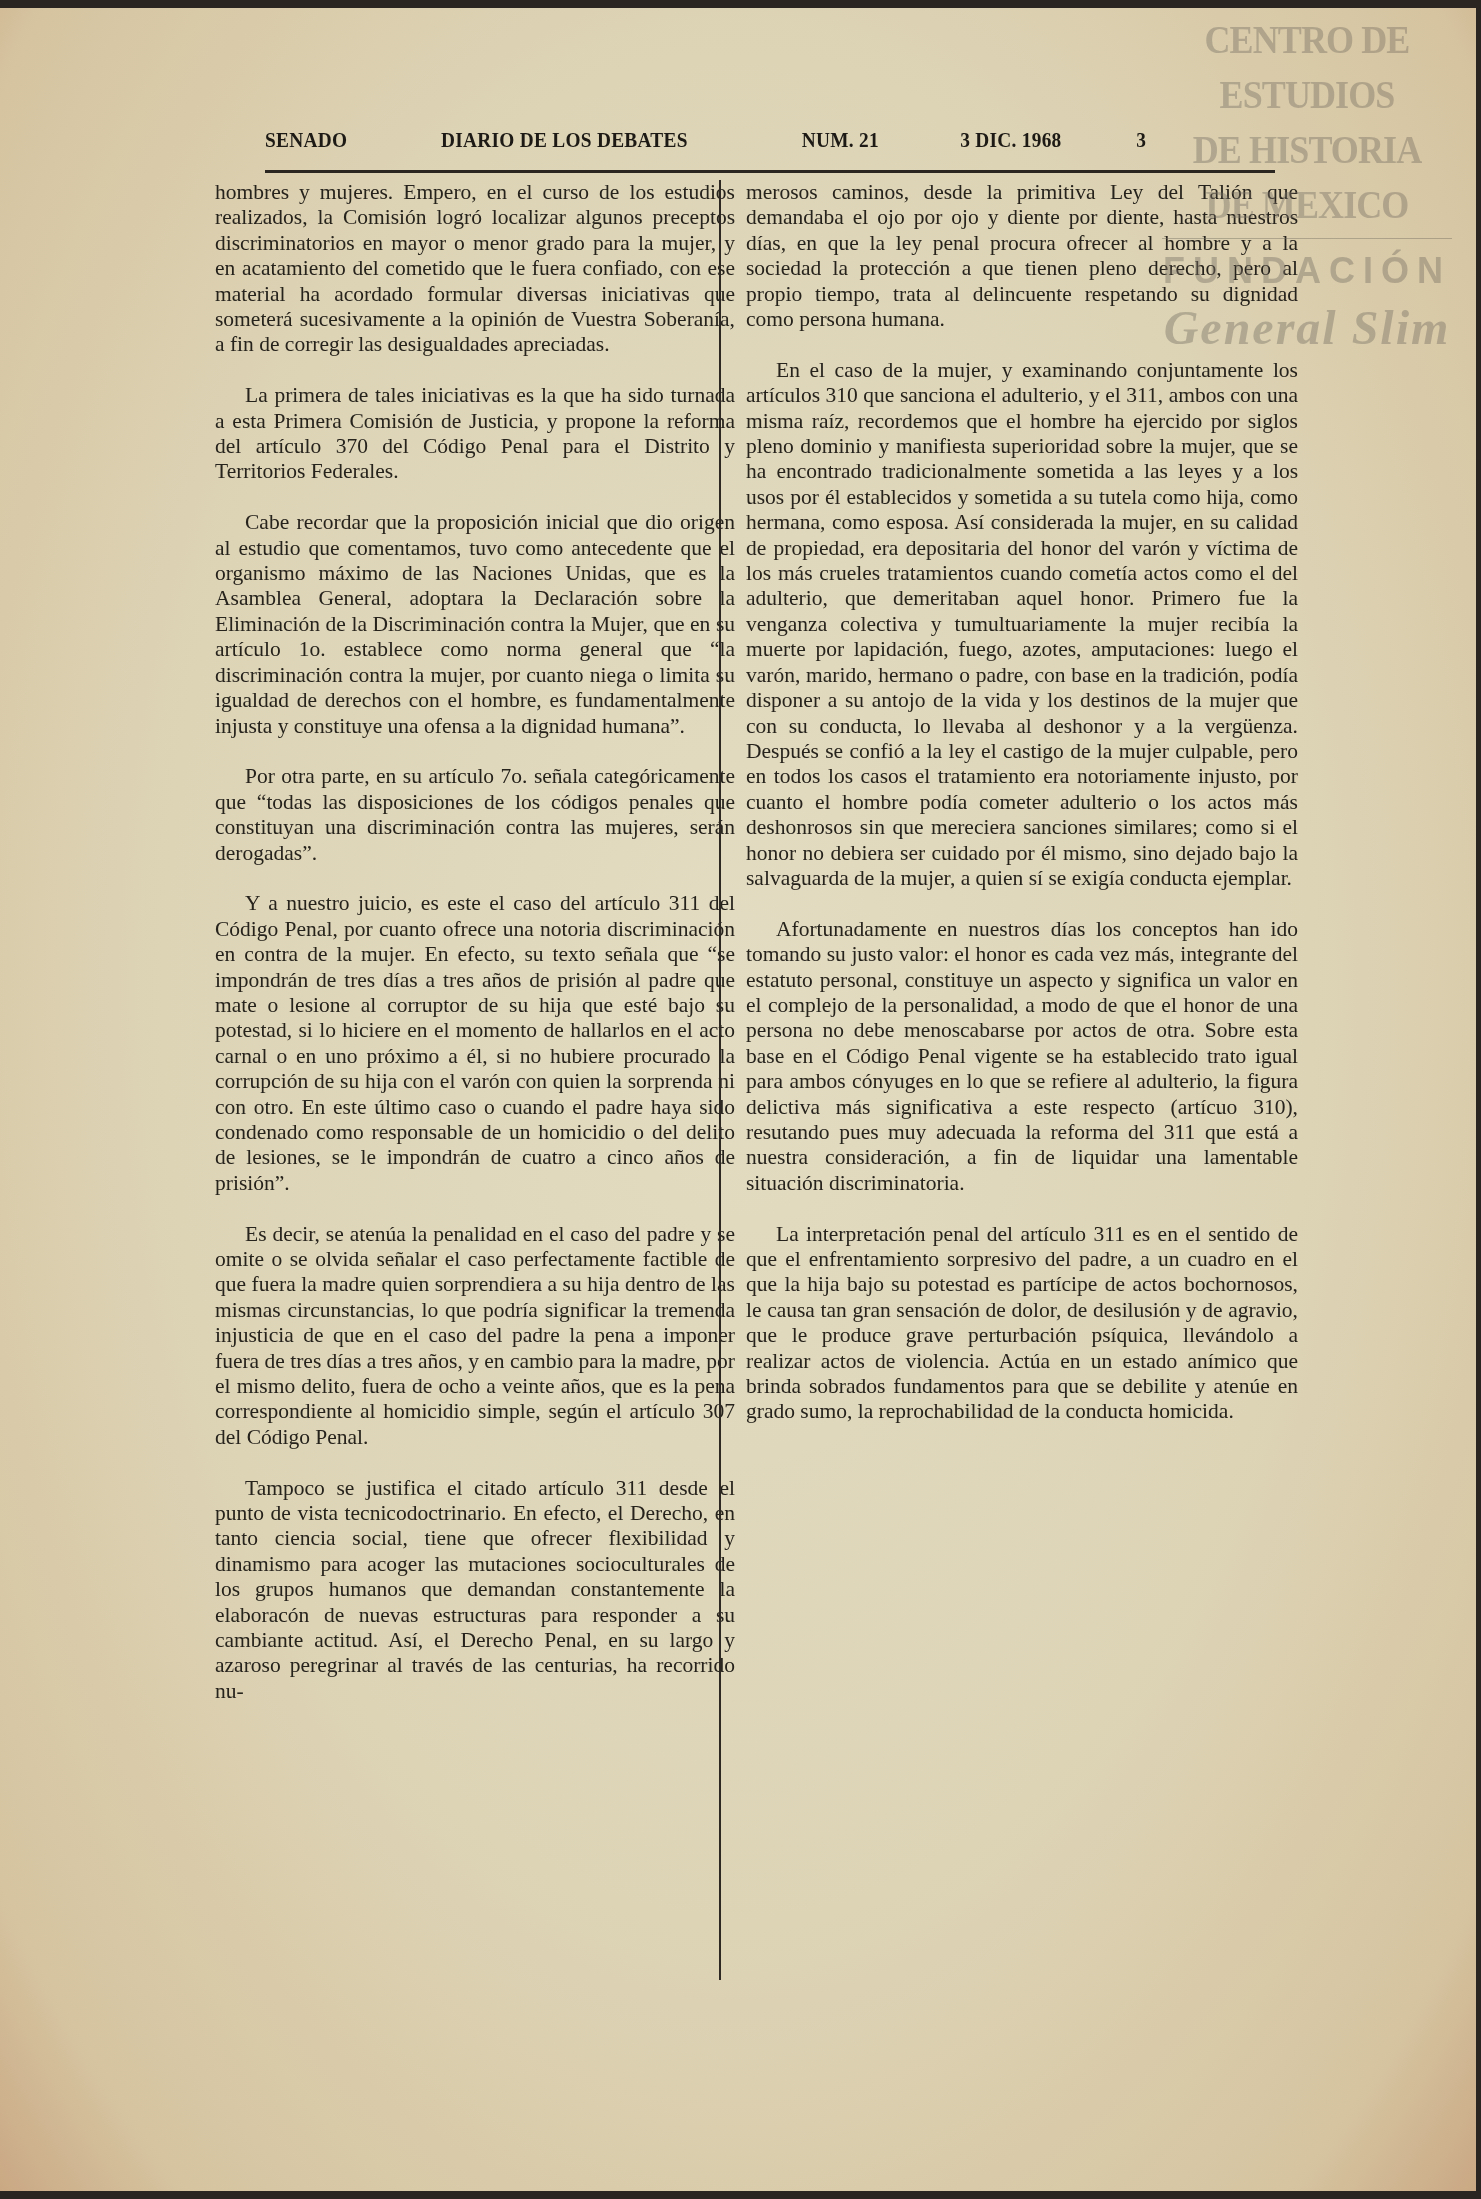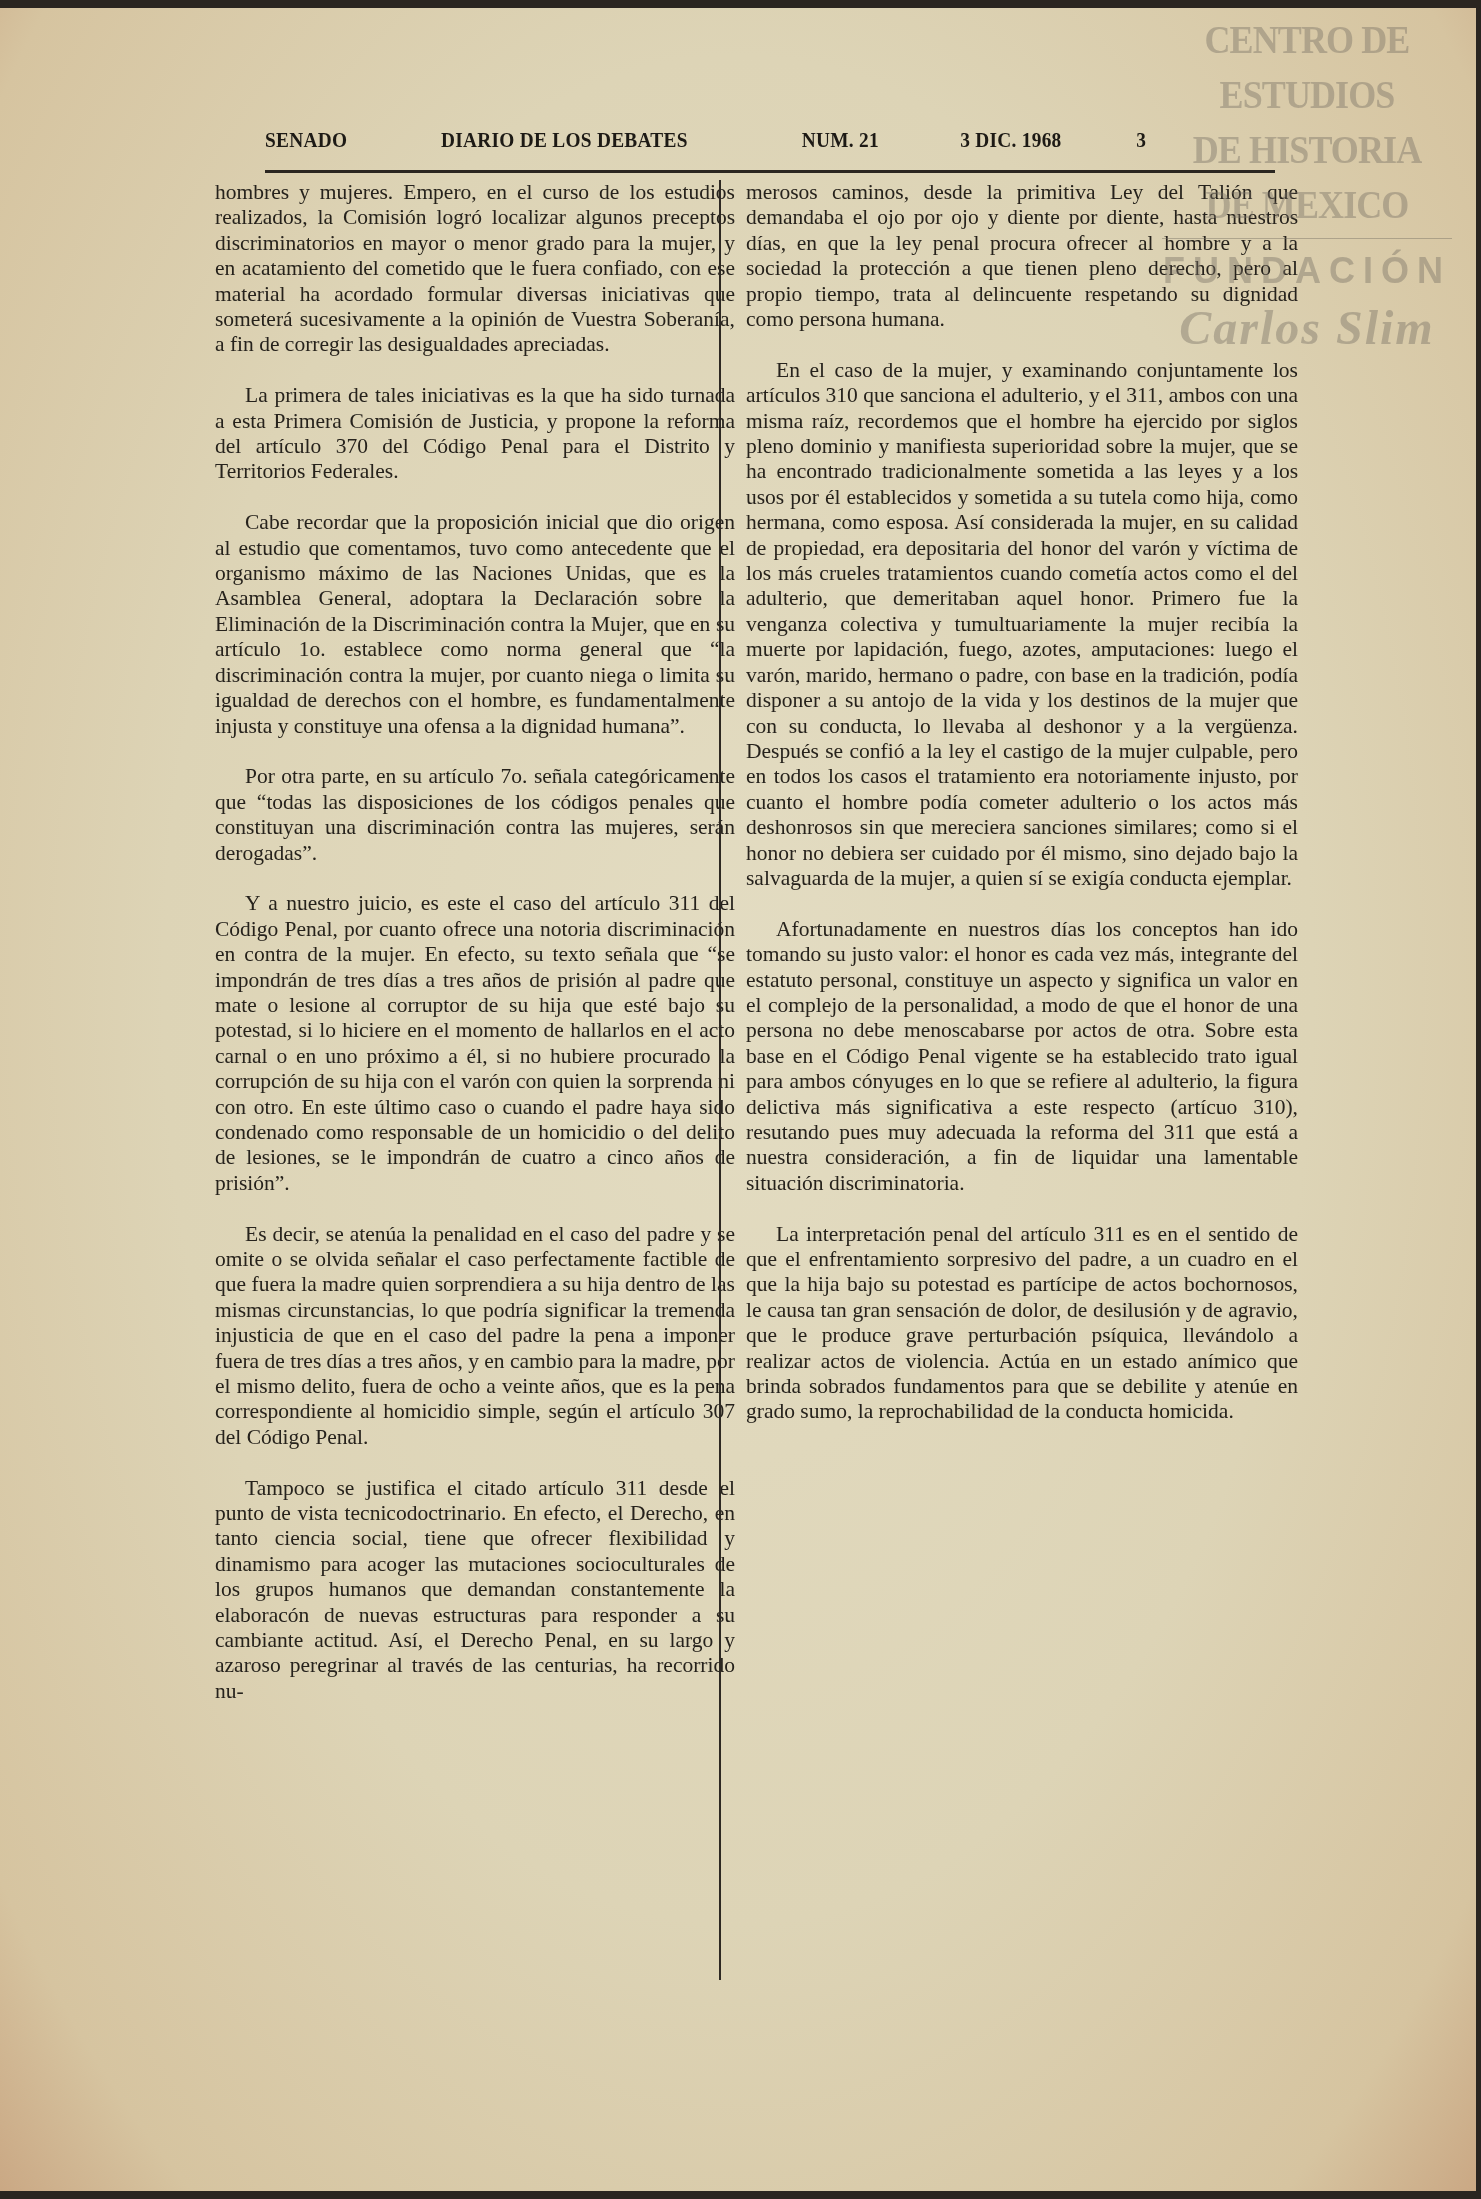--- a/index.html
+++ b/index.html
@@ -109,16 +109,16 @@
     <p class="indent">La interpretación penal del artículo 311 es en el sentido de que el enfrentamiento sorpresivo del padre, a un cuadro en el que la hija bajo su potestad es partícipe de actos bochornosos, le causa tan gran sensación de dolor, de desilusión y de agravio, que le produce grave perturbación psíquica, llevándolo a realizar actos de violencia. Actúa en un estado anímico que brinda sobrados fundamentos para que se debilite y atenúe en grado sumo, la reprochabilidad de la conducta homicida.</p>
   </div>
 
   <div class="watermark">
     <span class="wm-line">CENTRO DE</span>
     <span class="wm-line">ESTUDIOS</span>
     <span class="wm-line">DE HISTORIA</span>
     <span class="wm-line">DE MEXICO</span>
     <div class="wm-rule"></div>
     <span class="wm-fund">FUNDACIÓN</span>
-    <span class="wm-sig">Carlos Slim</span>
+    <span class="wm-sig">General Slim</span>
   </div>
 
 </div>
 
 </body></html>

